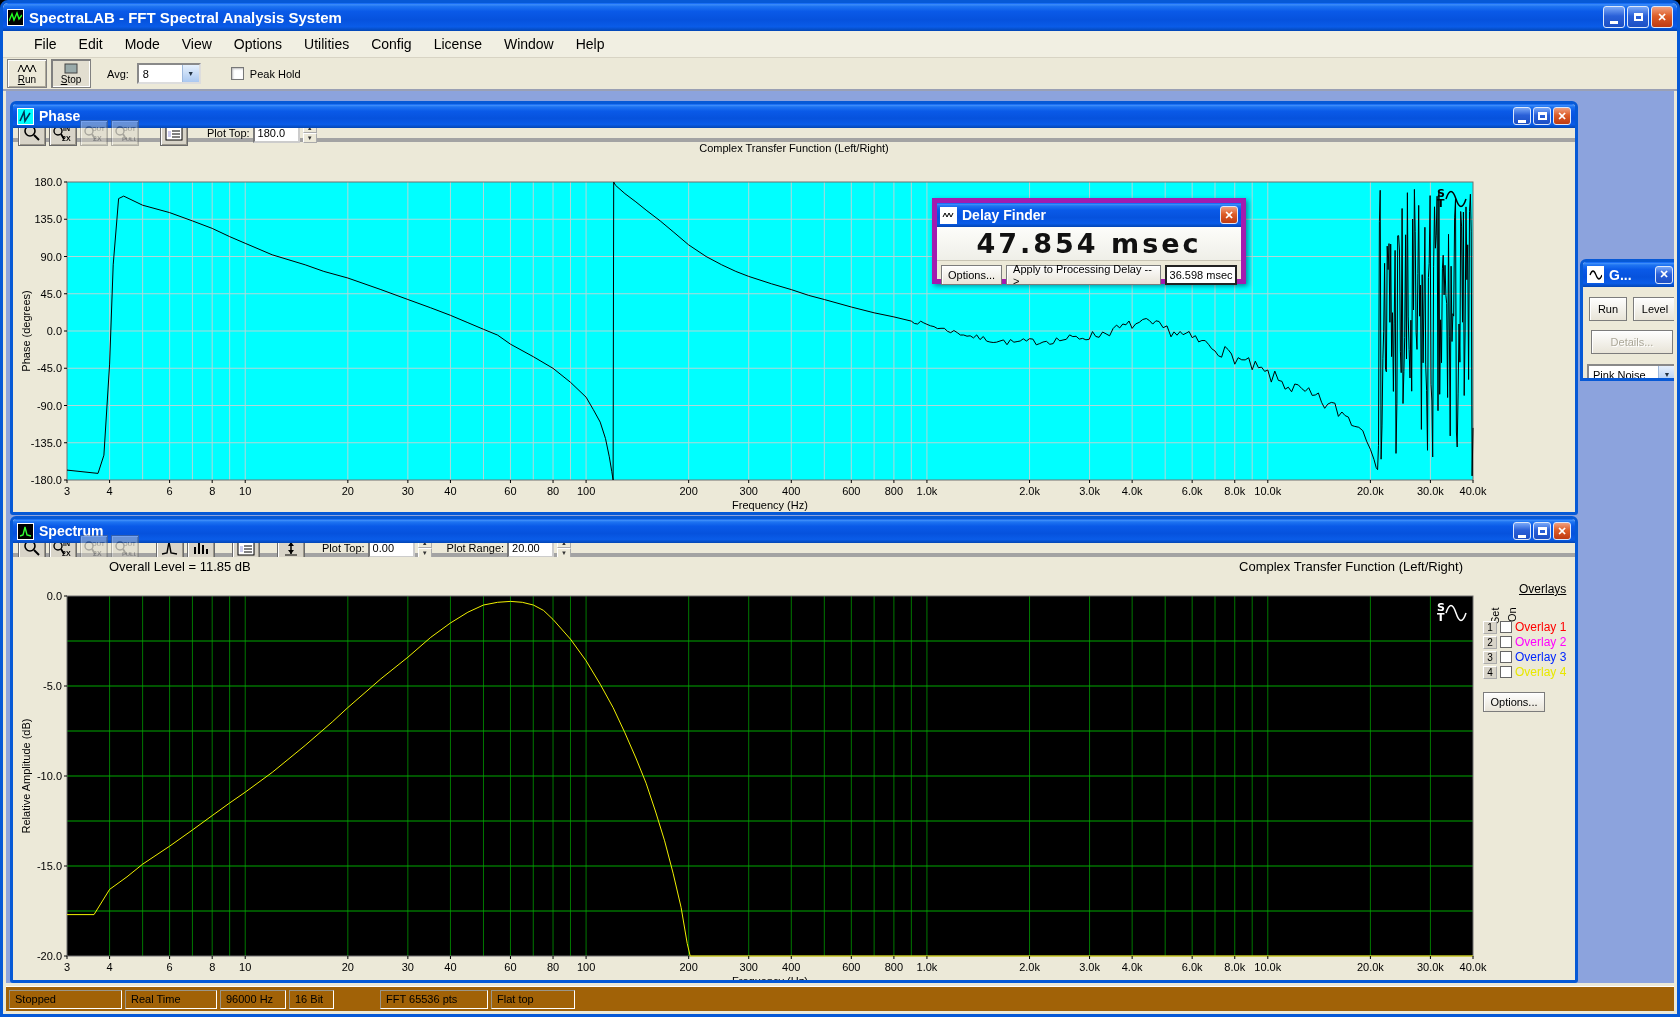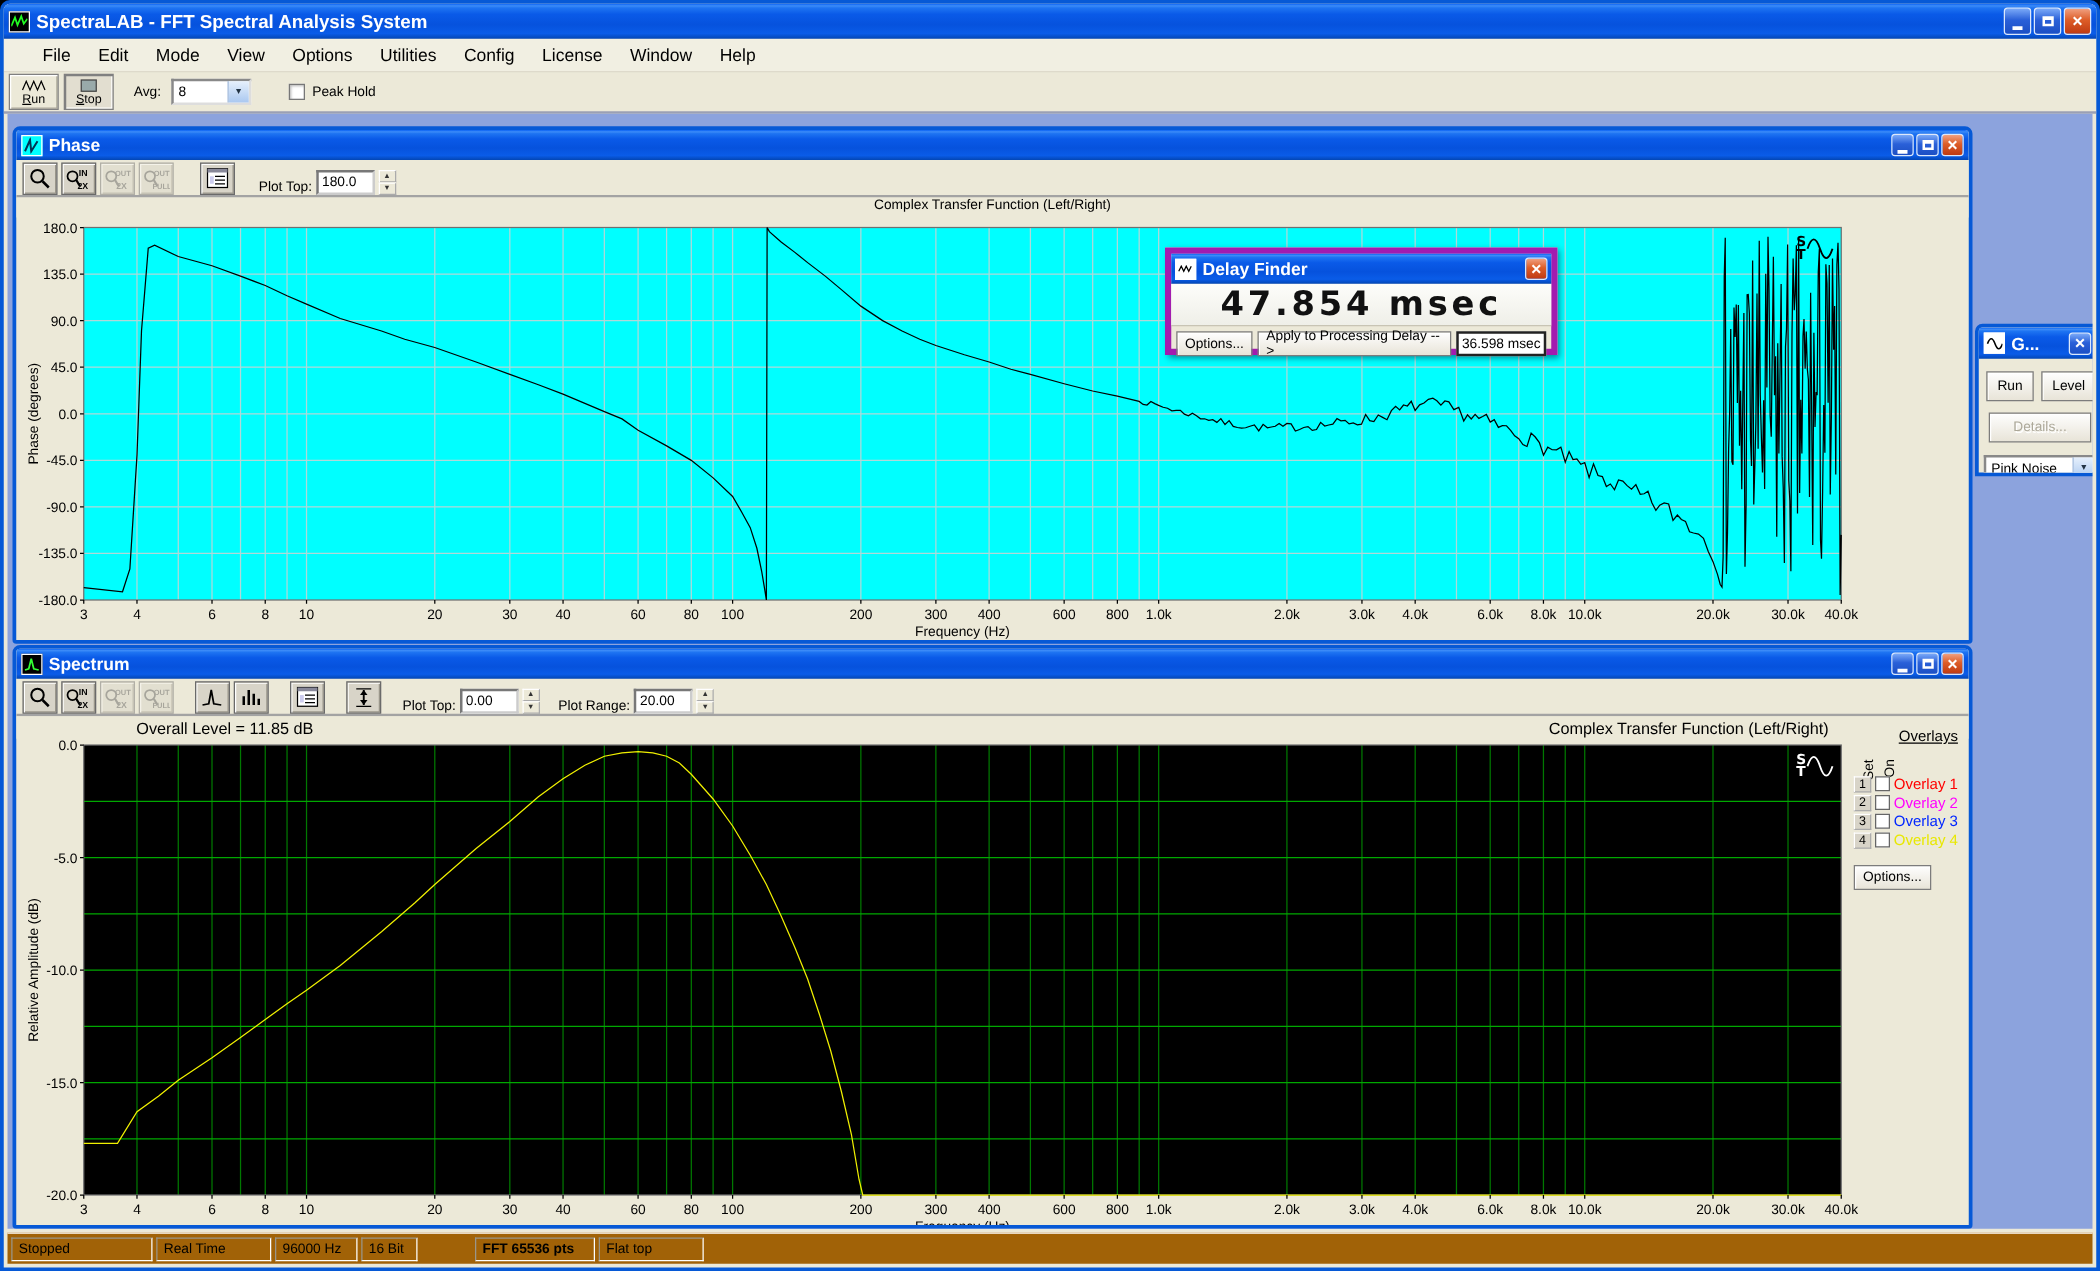--- a/index.html
+++ b/index.html
@@ -37,21 +37,21 @@
   .selbox .drop { margin-left:auto; width:17px; height:100%; background:linear-gradient(180deg,#e6f0fc,#aac8f0); border-left:1px solid #9db8dc;
                   display:flex; align-items:center; justify-content:center; font-size:7px; color:#234; }
   .cb { width:13px; height:13px; background:#fff; border:1px solid #777; box-shadow:inset 1px 1px 2px #bbb; display:inline-block; }
 
   
   .mdi { position:absolute; left:3px; right:3px; top:88px; bottom:31px; background:#8ca3dd; overflow:hidden; }
   .child { position:absolute; border:3px solid #0659d6; border-radius:6px 6px 3px 3px; background:#ece9d8; overflow:hidden; }
   .child > .tbar { height:24px; font-size:14px; }
   .wicon { width:17px; height:17px; border:1px solid #fff; display:flex; align-items:center; justify-content:center; flex:none; }
 
-  .ptoolbar { height:30px; display:flex; align-items:flex-end; gap:3px; padding-left:5px; background:#ece9d8; border-bottom:2px solid #a3a3a3; }
+  .ptoolbar { height:14px; display:flex; align-items:center; gap:3px; padding-left:5px; background:#ece9d8; border-bottom:4px solid #a3a3a3; }
   .ibtn { width:28px; height:26px; background:#d8d4c8; border:1px solid #6a6a6a;
           box-shadow:inset 1px 1px 0 #fff, inset -1px -1px 0 #9a968a;
           display:flex; align-items:center; justify-content:center; }
   .ibtn.dis { opacity:.45; }
   .ibtn svg { display:block; }
   .num { width:47px; height:20px; background:#fff; border:2px inset #ccc; font-size:11px; padding:1px 3px; font-family:"Liberation Sans",sans-serif; }
   .spin { display:inline-flex; flex-direction:column; width:14px; height:20px; }
   .spin b { flex:1; background:#ece9d8; border:1px outset #fff; font-size:6px; line-height:8px; text-align:center; color:#333; font-weight:normal; }
 
   .strip { height:16px; text-align:center; font-size:11px; color:#000; background:#ece9d8; }
@@ -635,16 +635,16 @@
     </div>
 
   </div>
 
   <div class="statusbar" id="statusbar">
       <div class="seg" style="width: 113px;">Stopped</div>
       <div class="seg" style="width: 92px;">Real Time</div>
       <div class="seg" style="width: 66px;">96000 Hz</div>
       <div class="seg" style="width: 45px;">16 Bit</div>
       <div class="seg" style="width: 40px; margin-top: 48px;">Stereo</div>
-      <div class="seg" style="width: 96px; font-weight: bold;">FFT 65536 pts</div>
+      <div class="seg" style="width: 108px;">FFT 65536 pts</div>
       <div class="seg" style="width: 84px;">Flat top</div>
     </div>
 </div>
 
 </body></html>

